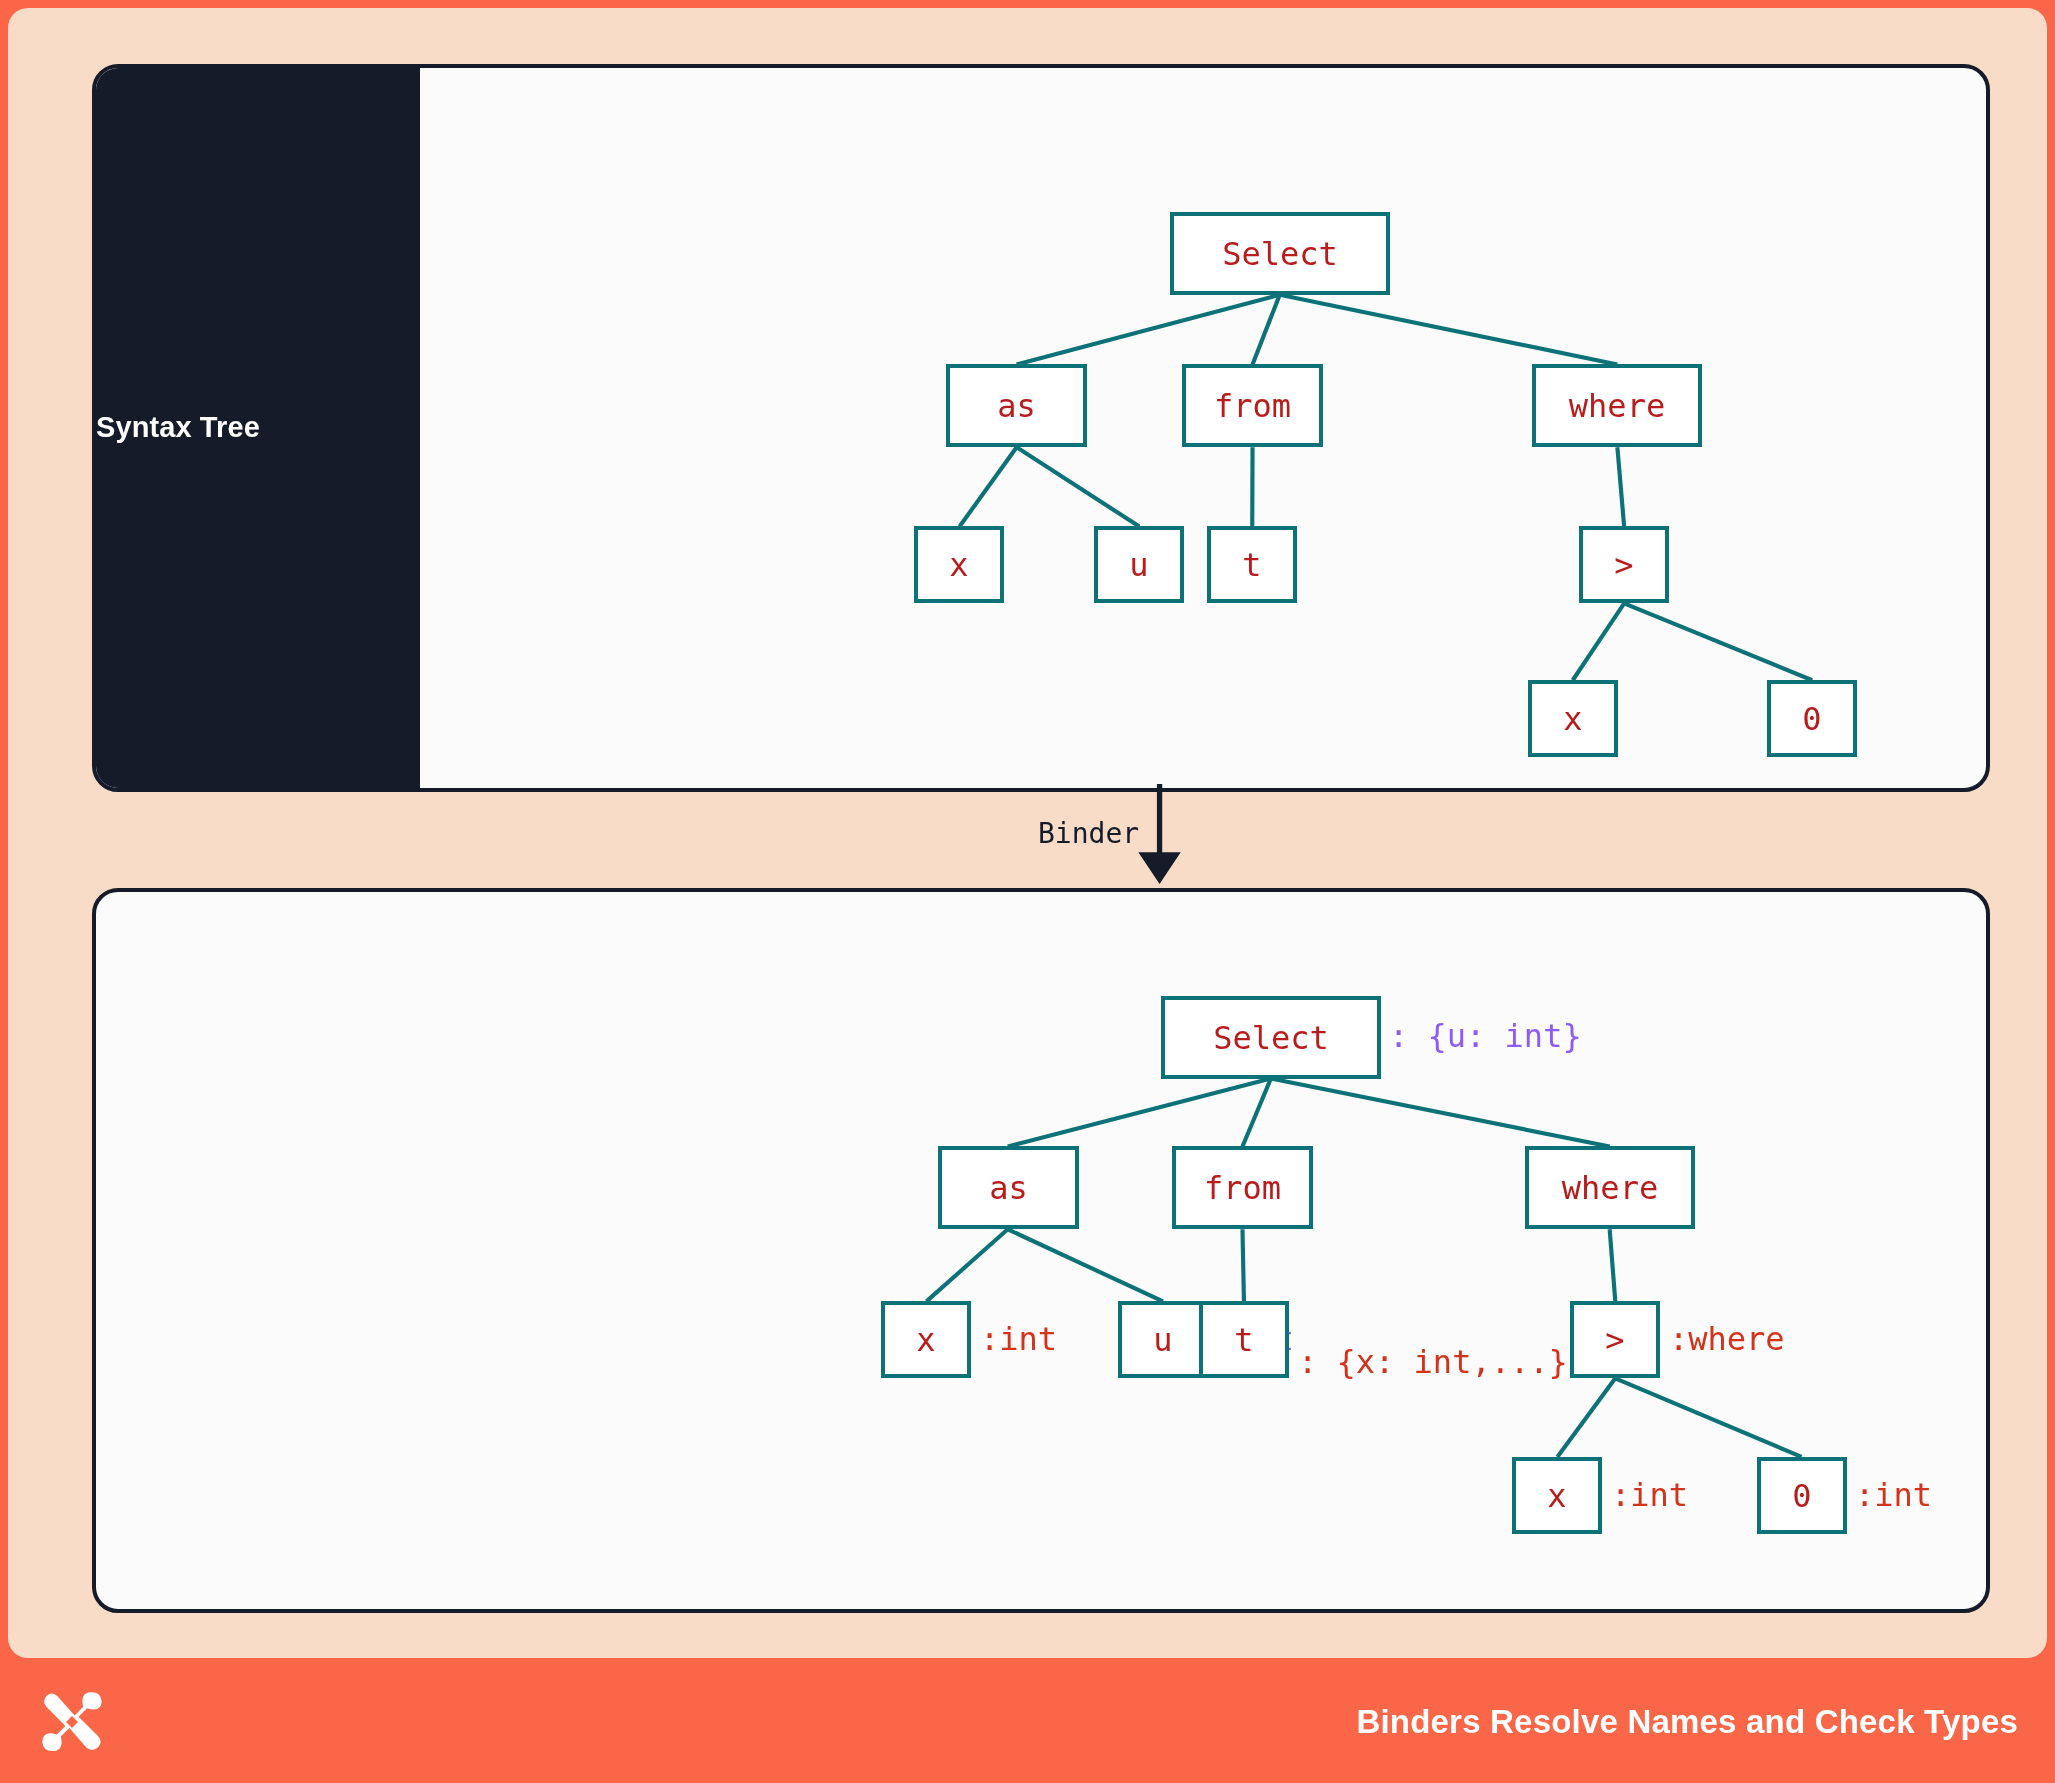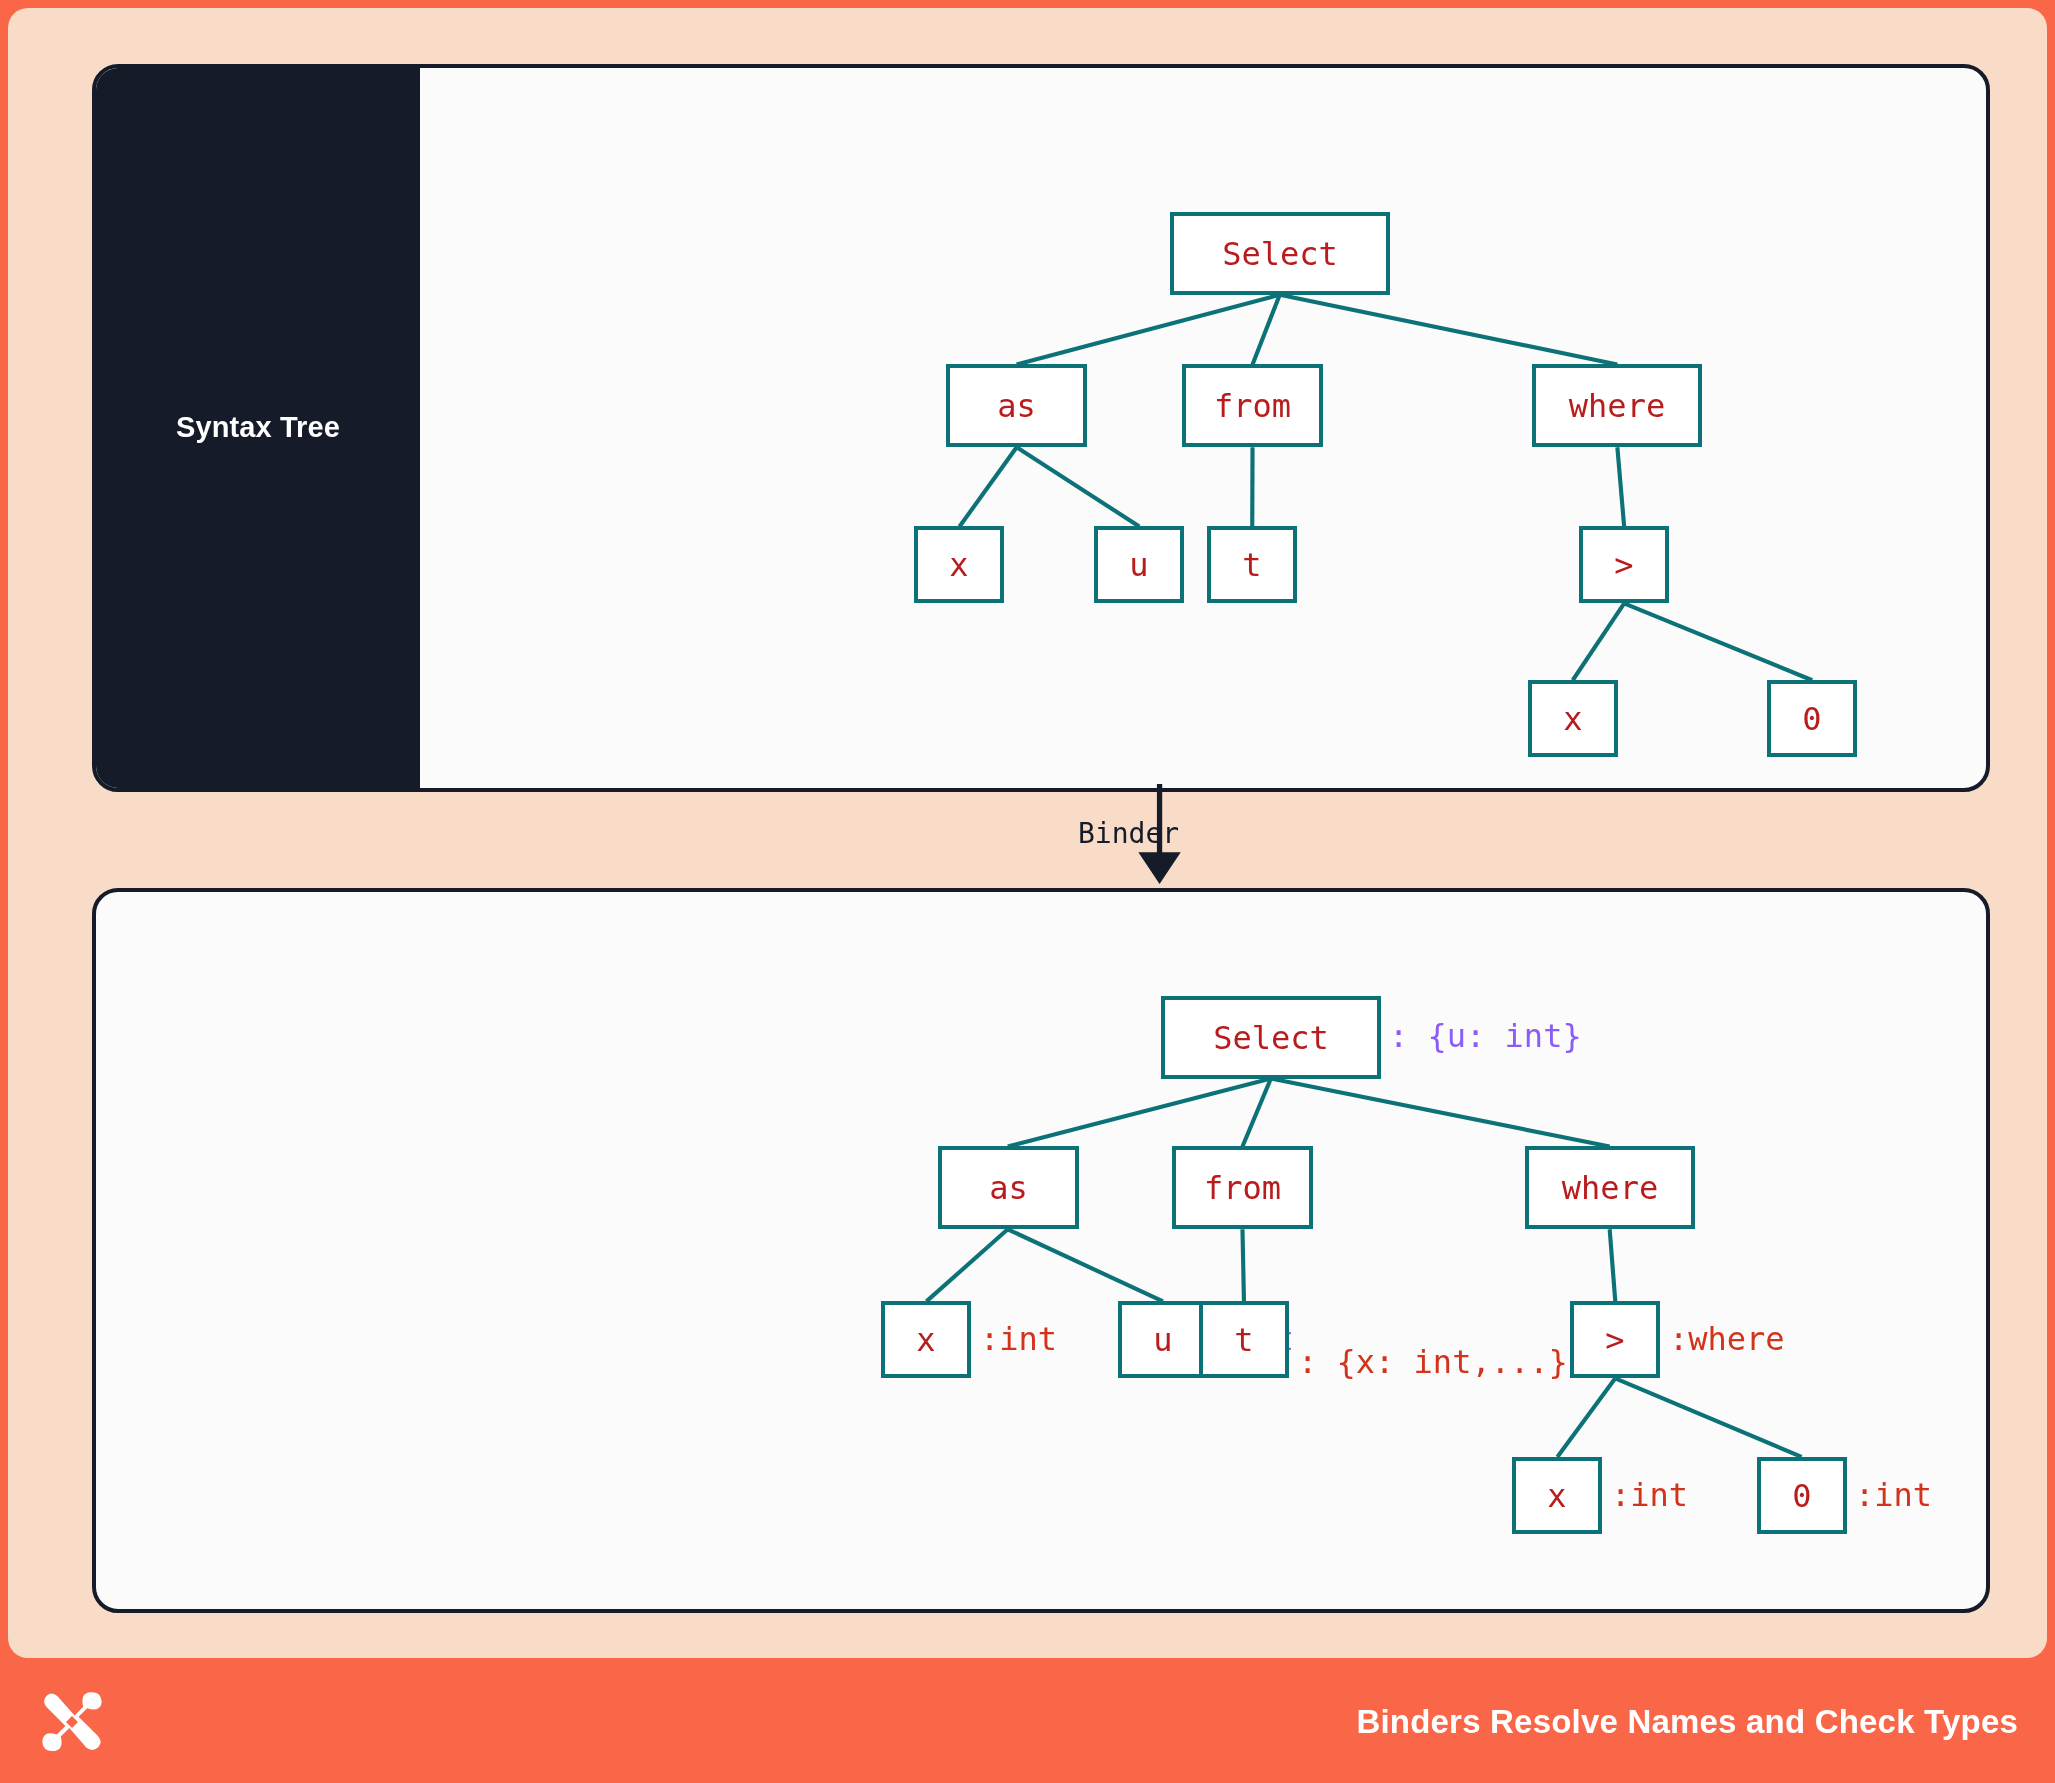--- a/index.html
+++ b/index.html
@@ -24,21 +24,21 @@
     position:absolute;
     background:#FBFBFB;
     border:4.1px solid #151B28;
     border-radius:26px;
     overflow:hidden;
   }
   .panel .sidebar{
     position:absolute;left:0;top:0;bottom:0;
     width:324px;
     background:#151B28;
-    display:flex;align-items:center;justify-content:center;
+    display:flex;align-items:center;justify-content:flex-start;
     text-align:center;
   }
   .sidebar-label{
     color:#FFFFFF;
     font-family:"Liberation Sans", sans-serif;
     font-size:29px;font-weight:700;line-height:1.35;
     letter-spacing:0.1px;
   }
   .tree-area{
     position:absolute;left:324px;top:0;right:0;bottom:0;
@@ -65,21 +65,21 @@
   }
   .ann.red{color:#D3321B;}
   .ann.dark{color:#8b5cf6;}
 
   svg.edges{position:absolute;left:0;top:0;overflow:visible;}
 
   
   .binder-label{
     position:absolute;
     font-family:"DejaVu Sans Mono","Liberation Mono",monospace;
-    font-size:28px;color:#151B28;white-space:pre;margin-left:40px;
+    font-size:28px;color:#151B28;white-space:pre;
   }
 
   
   .footer{
     position:absolute;left:0;right:0;bottom:0;height:125px;
     background:#FA6648;
     display:flex;align-items:center;padding-left:20px;
   }
   .footer-logo{
     position:absolute;left:39px;top:50%;transform:translateY(-50%);

